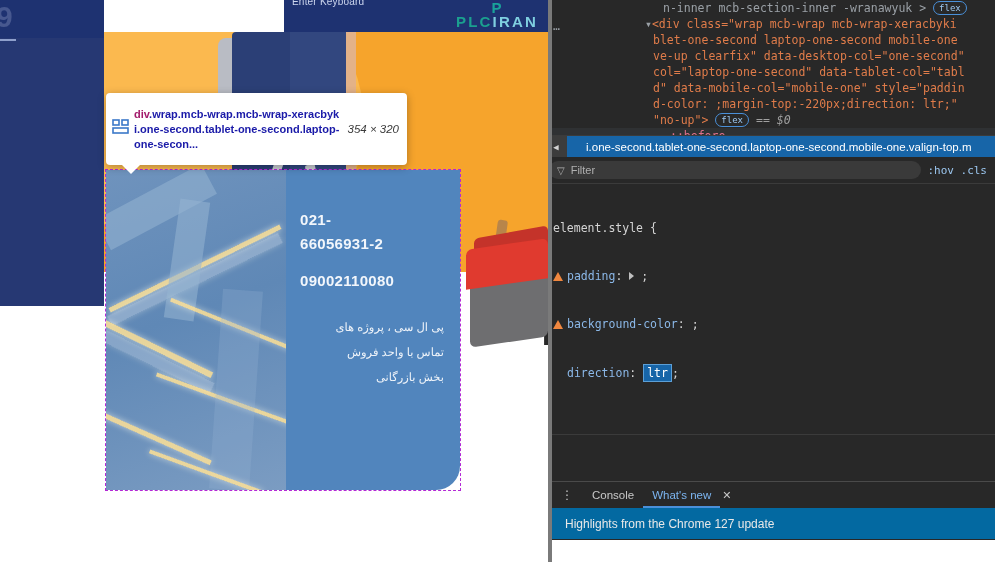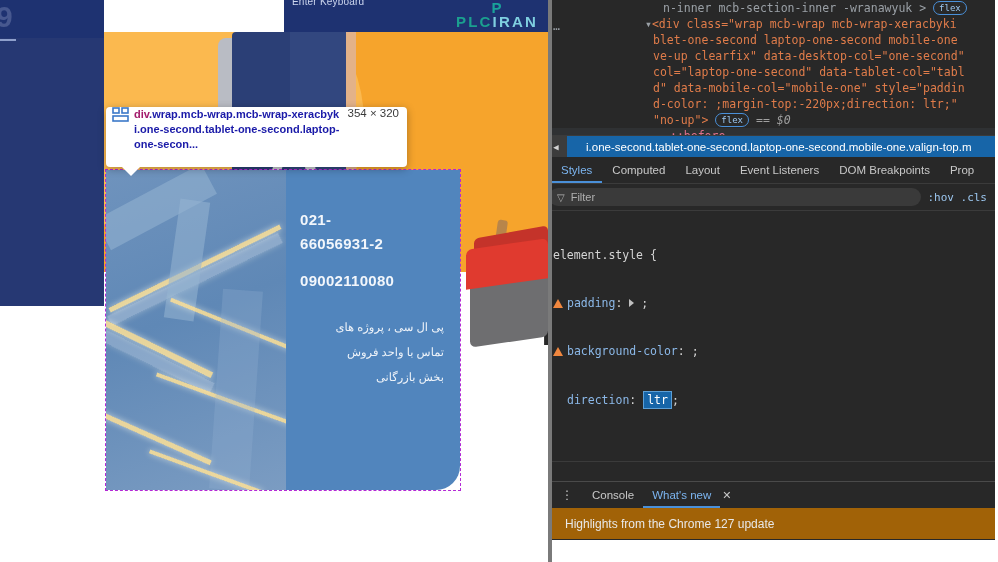--- a/index.html
+++ b/index.html
@@ -198,44 +198,44 @@
     position: absolute; left: 0; top: 306px; width: 106px; height: 256px;
     background: #ffffff; z-index: 3;
   }
   .white-strip-b {
     position: absolute; left: 0; top: 345px; width: 548px; height: 217px;
     background: #ffffff; z-index: 2;
   }
 
   
   .tooltip {
-    position: absolute; left: 106px; top: 107px;
-    width: 301px; height: 60px;
+    position: absolute; left: 106px; top: 93px;
+    width: 301px; height: 72px;
     background: #ffffff;
     border-radius: 4px;
     box-shadow: 0 2px 9px rgba(0,0,0,.30);
     z-index: 12;
-    display: flex; 
+    display: flex; align-items: center;
     padding: 0 8px 0 6px; box-sizing: border-box;
   }
   .tooltip:after {
     content: ""; position: absolute; left: 16px; bottom: -9px;
     border-left: 9px solid transparent; border-right: 9px solid transparent;
     border-top: 9px solid #ffffff;
   }
   .tt-icon { width: 22px; flex: 0 0 22px; }
   .tt-sel {
     flex: 1 1 auto;
     font-size: 11px; font-weight: bold; line-height: 15px;
     color: #1a1aa8; word-break: break-all;
   }
   .tt-sel .tag { color: #a21a6b; }
   .tt-dim {
     flex: 0 0 auto; margin-left: 8px;
-    font-size: 11.5px; color: #3a3a3a; white-space: nowrap;
+    font-size: 11.5px; color: #3a3a3a; white-space: nowrap; font-style: italic;
   }
 
   
   #devtools {
     position: absolute; left: 544px; top: 0;
     width: 450px; height: 540px;
     background: #282828;
     color: #d4d4d4;
     font-family: "DejaVu Sans Mono", monospace;
     overflow: hidden;
@@ -368,21 +368,21 @@
     font-family: "Liberation Sans", sans-serif; padding-left: 6px;
   }
   .kebab { color: #c8c8c8; font-size: 12px; padding: 0 10px; letter-spacing: 0; }
   .drawer-tab {
     font-size: 11.5px; color: #c8c8c8; padding: 0 9px; height: 26px;
     line-height: 26px;
   }
   .drawer-tab.active { color: #7cb5f0; box-shadow: inset 0 -2px 0 #4a90d9; }
   .drawer-close { color: #c8c8c8; font-size: 11px; padding-left: 2px; }
   .drawer-body {
-    background: #a16207; height: 31px;
+    background: #0369a1; height: 31px;
     font-family: "Liberation Sans", sans-serif;
     font-size: 12px; color: #e8e8e8;
     display: flex; align-items: center; padding-left: 20px;
   }
   .dt-bottom-gap {
     position: absolute; left: 548px; top: 540px; width: 450px; height: 22px;
     background: #ffffff;
   }
 </style>
 </head>
@@ -497,28 +497,20 @@
       <div class="dom-line" style="padding-left:108px;"><span class="c-val">d-color: ;margin-top:-220px;direction: ltr;"</span></div>
       <div class="dom-line" style="padding-left:108px;"><span class="c-val">"no-up"&gt;</span> <span class="flex-badge">flex</span> <span class="eq0">== $0</span></div>
       <div class="dom-line dom-row-sel" style="padding-left:125px;"><span class="c-pseudo">::before</span></div>
     </div>
 
     <div class="breadcrumb">
       <div class="bc-back">◀</div>
       <div class="bc-text">i.one-second.tablet-one-second.laptop-one-second.mobile-one.valign-top.m</div>
     </div>
 
-    <div class="dt-tabs">
-      <div class="dt-tab active">Styles</div>
-      <div class="dt-tab">Computed</div>
-      <div class="dt-tab">Layout</div>
-      <div class="dt-tab">Event Listeners</div>
-      <div class="dt-tab">DOM Breakpoints</div>
-      <div class="dt-tab">Prop</div>
-    </div>
 
     <div class="filter-bar">
       <div class="filter-input">
         <span class="filter-funnel">▽</span>
         <span>Filter</span>
       </div>
       <div class="filter-actions">:hov  .cls</div>
     </div>
 
     <div class="rules">

